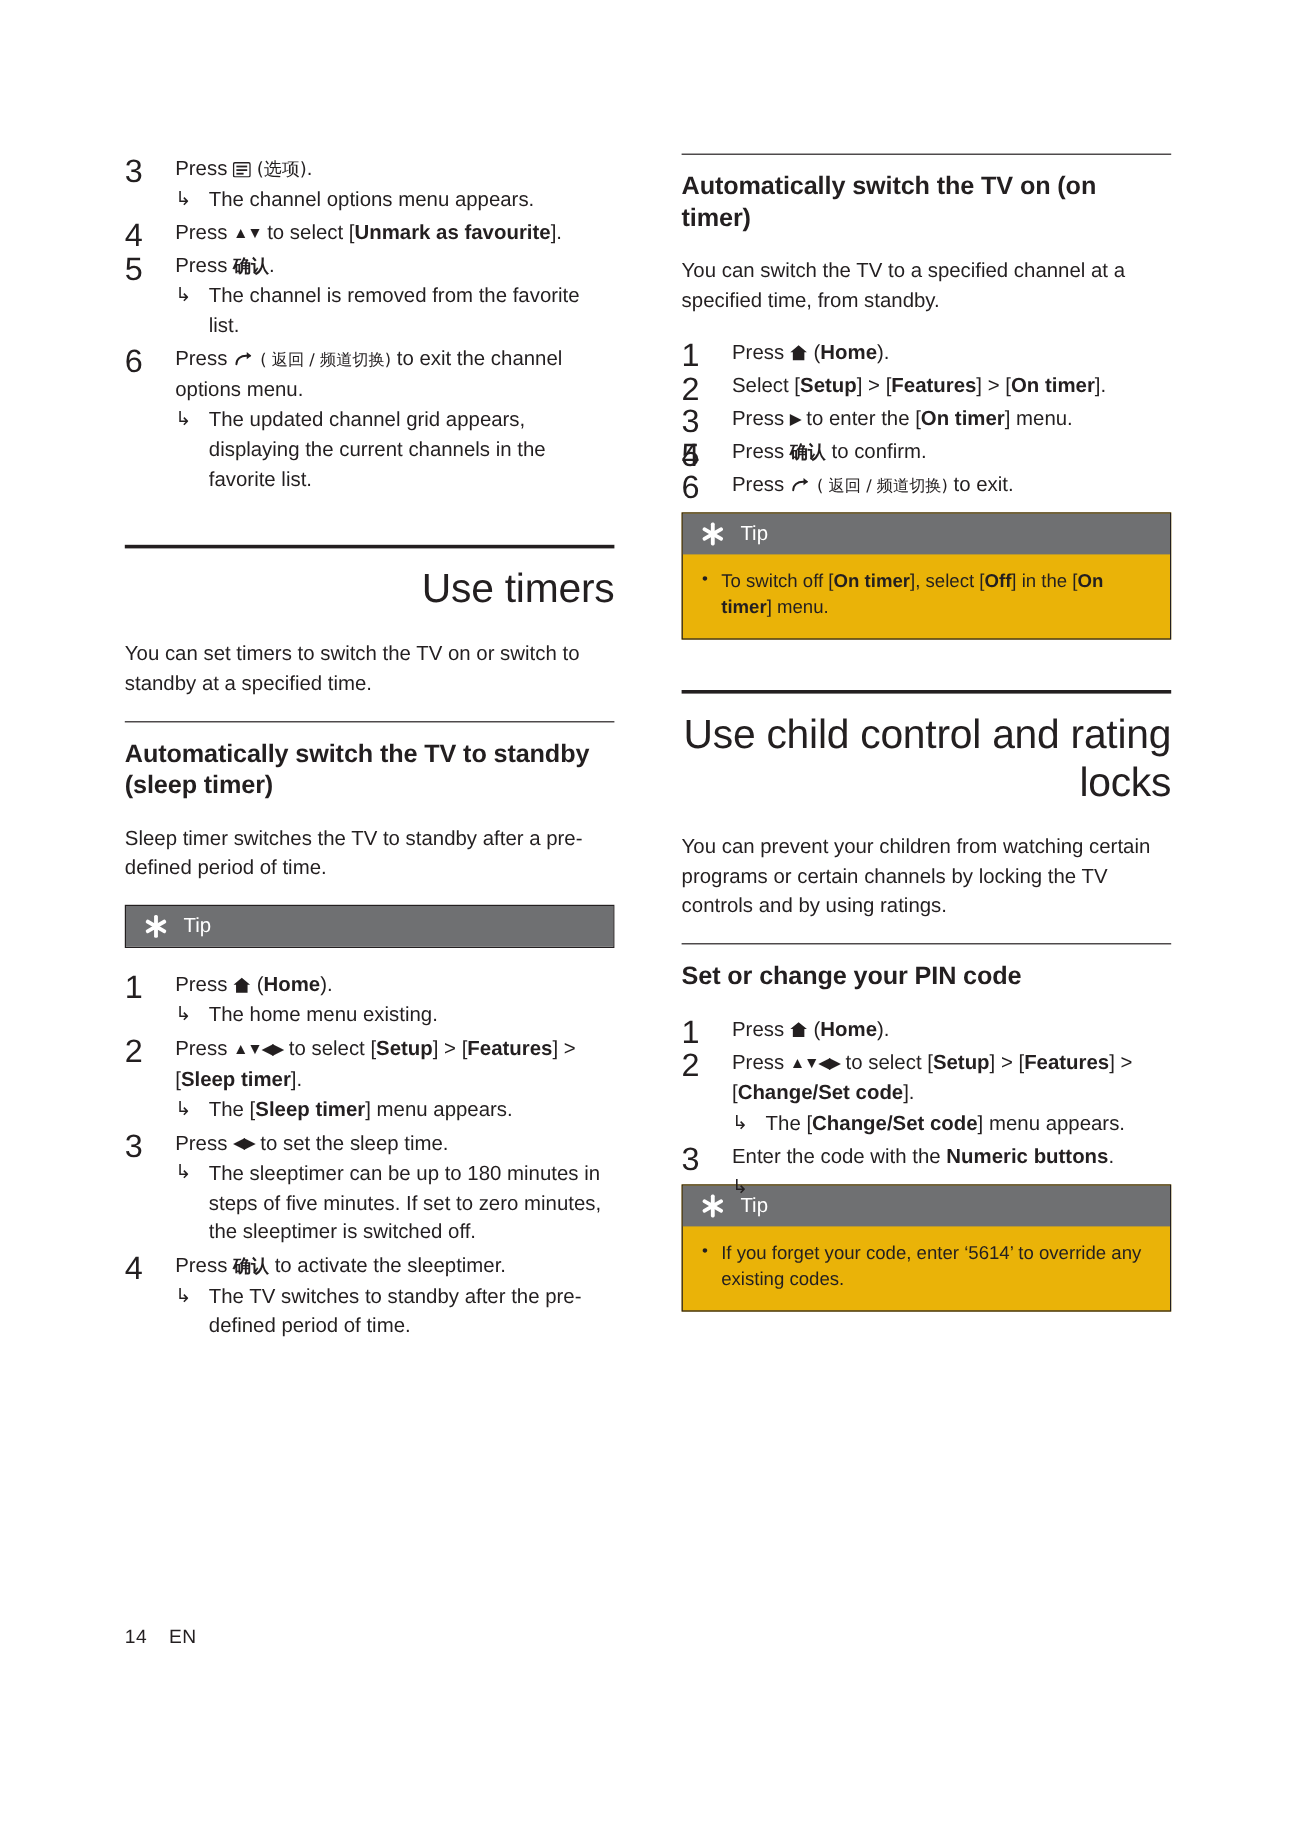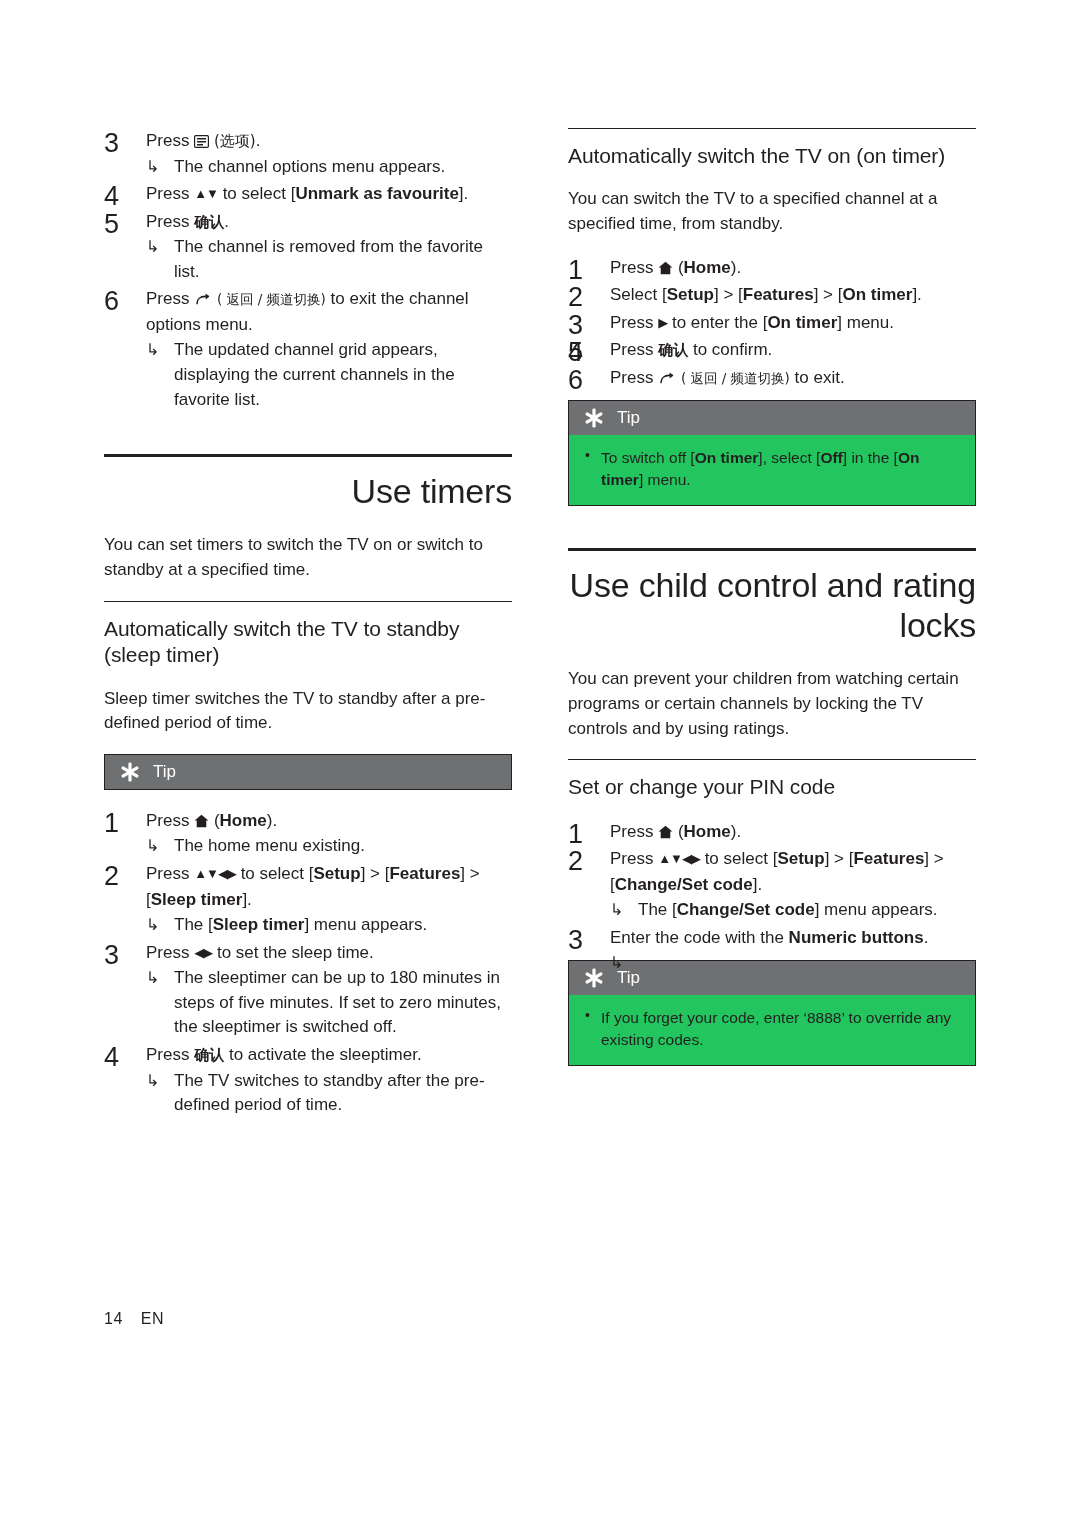--- a/index.html
+++ b/index.html
@@ -33,21 +33,21 @@
     font-size: 34px;
     font-weight: normal;
     line-height: 1.18;
     color: #231f20;
     margin: 0 0 22px 0;
     letter-spacing: -0.2px;
     text-align: right;
   }
   .h2 {
     font-size: 21px;
-    font-weight: normal;
+    font-weight: bold;
     line-height: 1.26;
     margin: 0 0 18px 0;
     color: #231f20;
     letter-spacing: -0.1px;
   }
   .para {
     font-size: 17px;
     line-height: 1.45;
     margin: 0 0 18px 0;
     color: #231f20;
@@ -124,21 +124,21 @@
     font-size: 13px;
     line-height: 1;
     vertical-align: 1px;
     letter-spacing: -1px;
   }
 
   
   .tipbox {
     border: 1.5px solid #231f20;
     margin: 10px 0 18px 0;
-    background: #22c55e;
+    background: #eab308;
   }
   .tip-head {
     background: #6f7072;
     color: #ffffff;
     height: 34px;
     display: flex;
     align-items: center;
     padding-left: 14px;
     font-size: 17px;
   }
@@ -169,21 +169,21 @@
     position: absolute;
     left: 0;
     top: -1px;
     font-size: 14px;
   }
 
   
   .footer {
     position: absolute;
     left: 104px;
-    top: 1310px;
+    top: 1356px;
     font-size: 16px;
     color: #231f20;
     letter-spacing: 0.5px;
   }
   .footer .pg { margin-right: 18px; }
 </style>
 </head>
 <body>
 
 <div class="page">
@@ -374,21 +374,21 @@
               <g fill="#ffffff">
                 <rect x="9.4" y="1.5" width="3.2" height="19" rx="1.3"></rect>
                 <rect x="9.4" y="1.5" width="3.2" height="19" rx="1.3" transform="rotate(60 11 11)"></rect>
                 <rect x="9.4" y="1.5" width="3.2" height="19" rx="1.3" transform="rotate(120 11 11)"></rect>
               </g>
             </svg></span>
         <span>Tip</span>
       </div>
       <div class="tip-body">
         <ul>
-            <li>If you forget your code, enter ‘8888’ to override any existing codes.</li>
+            <li>If you forget your code, enter ‘5614’ to override any existing codes.</li>
           </ul>
       </div>
     </div>
   </div>
 
   <div class="footer">
     <span class="pg">14</span><span>EN</span>
   </div>
 
 </div>

